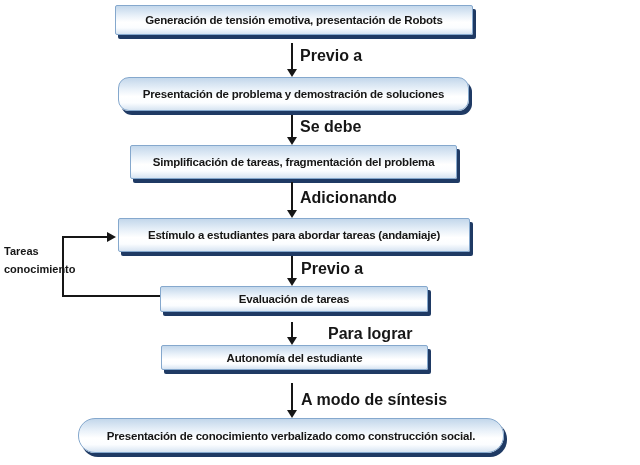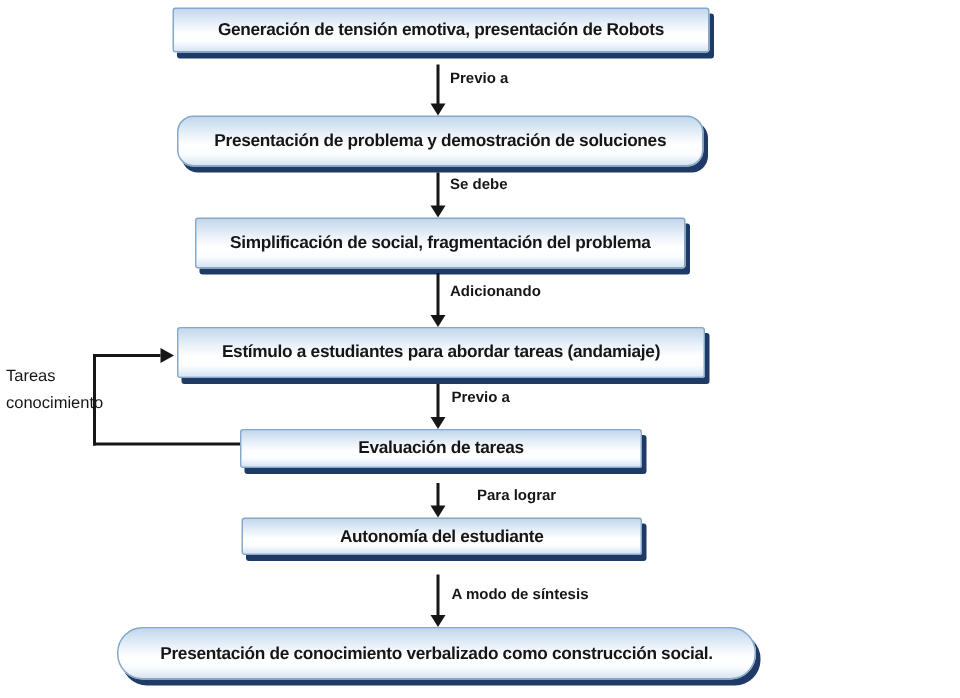--- a/index.html
+++ b/index.html
@@ -57,43 +57,43 @@
   .head-right {
     position: absolute;
     width: 0; height: 0;
     border-top: 5px solid transparent;
     border-bottom: 5px solid transparent;
     border-left: 9px solid var(--arrow, #161616);
   }
   .clabel {
     position: absolute;
     font-weight: bold;
-    font-size: 10px;
+    font-size: 16px;
     color: #161616;
     white-space: nowrap;
   }
   .fblabel {
     position: absolute;
-    font-weight: normal;
+    font-weight: bold;
     font-size: 11px;
     color: #161616;
     white-space: nowrap;
     text-align: center;
   }
 </style>
 </head>
 <body>
 
 <div id="canvas">
 
   <div class="box" style="left:115px; top:5px;   width:358px; height:30px;">Generación de tensión emotiva, presentación de Robots</div>
 
   <div class="box" style="left:118px; top:77px;  width:351px; height:34px;border-radius:11px;">Presentación de problema y demostración de soluciones</div>
 
-  <div class="box" style="left:130px; top:145px; width:327px; height:34px;">Simplificación de social, fragmentación del problema</div>
+  <div class="box" style="left:130px; top:145px; width:327px; height:34px;">Simplificación de tareas, fragmentación del problema</div>
 
   <div class="box" style="left:118px; top:218px; width:352px; height:34px;">Estímulo a estudiantes para abordar tareas (andamiaje)</div>
 
   <div class="box" style="left:160px; top:286px; width:268px; height:26px;">Evaluación de tareas</div>
 
   <div class="box" style="left:161px; top:345px; width:267px; height:25px;">Autonomía del estudiante</div>
 
   <div class="box" style="left:78px;  top:418px; width:426px; height:35px;border-radius:17px;">Presentación de conocimiento verbalizado como construcción social.</div>
 
   <div class="vline" style="left:291px; top:43px; height:27px;"></div>
@@ -107,21 +107,21 @@
   <div class="vline" style="left:291px; top:182px; height:29px;"></div>
   <div class="head-down" style="left:287px; top:210px;"></div>
   <div class="clabel" style="left:300px; top:189px;">Adicionando</div>
 
   <div class="vline" style="left:291px; top:256px; height:23px;"></div>
   <div class="head-down" style="left:287px; top:278px;"></div>
   <div class="clabel" style="left:301px; top:260px;">Previo a</div>
 
   <div class="vline" style="left:291px; top:322px; height:16px;"></div>
   <div class="head-down" style="left:287px; top:337px;"></div>
-  <div class="clabel" style="left:301px; top:325px;padding-left:17px;">Para lograr</div>
+  <div class="clabel" style="left:311px; top:325px;padding-left:17px;">Para lograr</div>
 
   <div class="vline" style="left:291px; top:383px; height:28px;"></div>
   <div class="head-down" style="left:287px; top:410px;"></div>
   <div class="clabel" style="left:301px; top:391px;">A modo de síntesis</div>
 
   <div class="hline" style="left:62px; top:295px; width:98px;"></div>
   <div class="vline" style="left:62px; top:236px; height:61px;"></div>
   <div class="hline" style="left:62px; top:236px; width:45px;"></div>
   <div class="head-right" style="left:107px; top:232px;"></div>
   <div class="fblabel" style="left:4px; top:245px;">Tareas</div>

